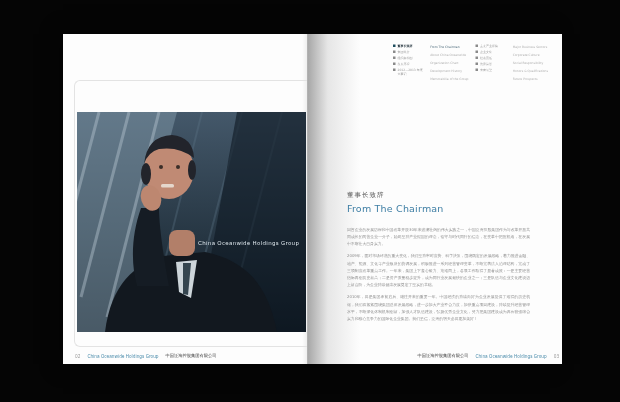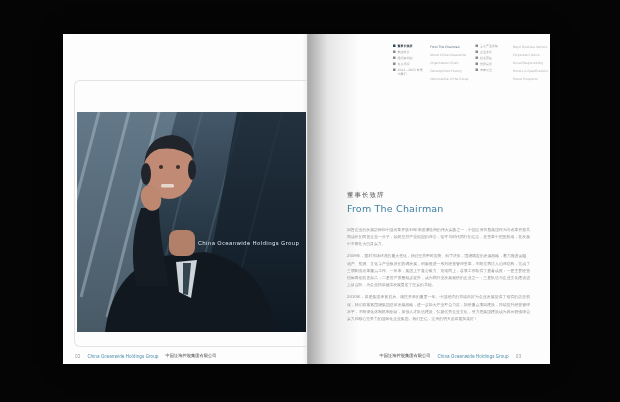--- a/index.html
+++ b/index.html
@@ -2,21 +2,21 @@
 <html><head>
 <meta charset="utf-8">
 <style>
   html,body{margin:0;padding:0;background:#050505;}
   .canvas{position:relative;width:620px;height:402px;background:#050505;overflow:hidden;
           font-family:"DejaVu Sans","Liberation Sans",sans-serif;}
   .spread{position:absolute;left:63px;top:34px;width:487px;height:330px;background:#fdfdfd;
           box-shadow:0 0 20px rgba(0,0,0,.6);}
   .page{position:absolute;top:0;height:330px;background:#fdfdfd;}
   .page-left{left:0;width:245px;}
-  .page-right{left:245px;width:216px;}
+  .page-right{left:245px;width:216px;padding-left:38px;}
   
   .spine{position:absolute;left:244px;top:0;width:1px;height:330px;background:#b2b2b2;}
   .gutter{position:absolute;left:0;top:0;width:52px;height:330px;pointer-events:none;
           background:linear-gradient(to right,rgba(40,40,40,.40),rgba(110,110,110,.16) 38%,rgba(255,255,255,0) 100%);}
   .left-edge-shade{position:absolute;right:0;top:0;width:6px;height:330px;
           background:linear-gradient(to left,rgba(0,0,0,.07),rgba(0,0,0,0));}
   
   .frame{position:absolute;left:11px;top:46px;width:233px;height:265px;
          border:1px solid #e3e3e3;border-right:none;border-radius:6px 0 0 6px;}
   

